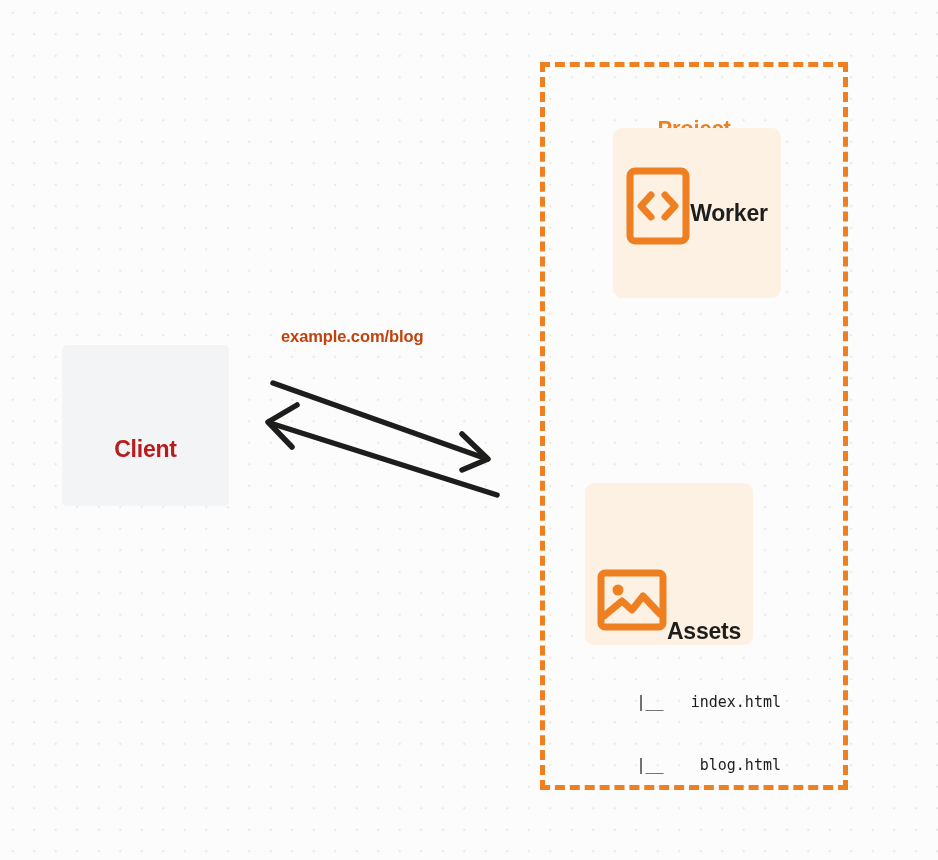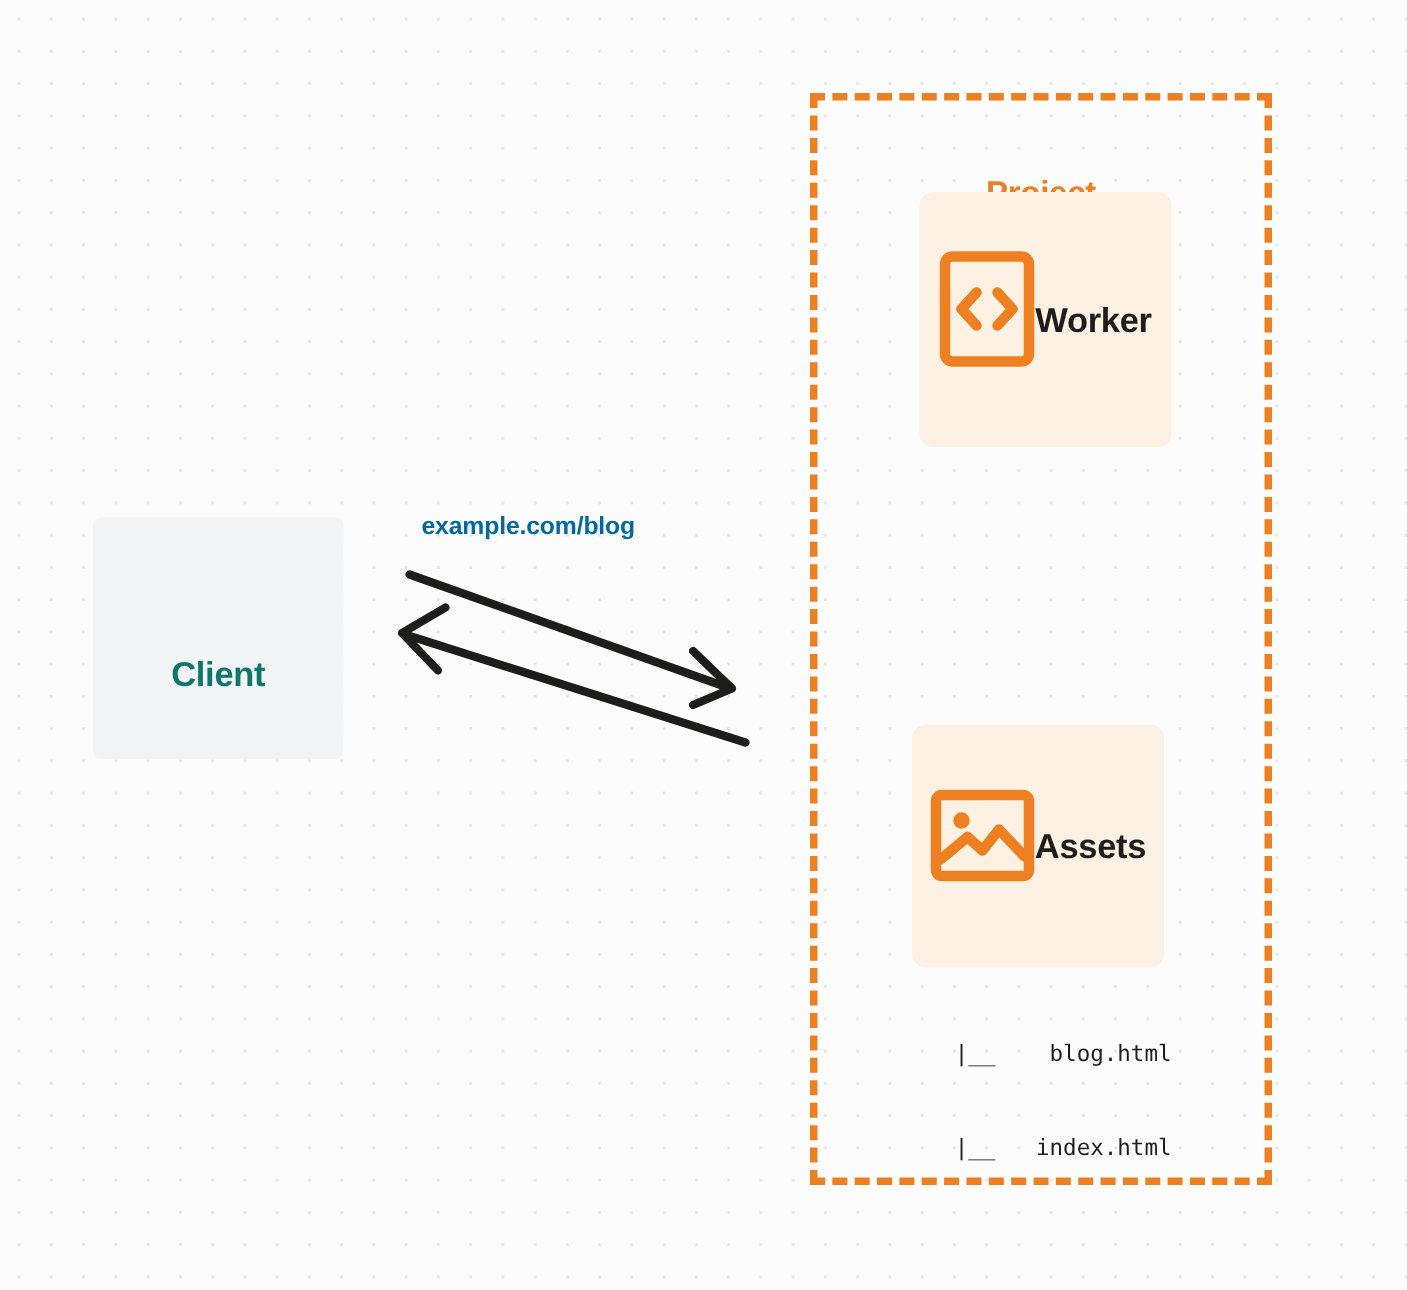--- a/index.html
+++ b/index.html
@@ -32,33 +32,33 @@
     height: 161px;
     background: #f3f4f6;
     border-radius: 5px;
     display: flex;
     align-items: center;
     justify-content: center;
   }
   #client-node .node-title {
     font-size: 23px;
     font-weight: bold;
-    color: #0f766e;
+    color: #b91c1c;
     letter-spacing: -0.2px;
     margin-top: 48px;
   }
 
   
   #request-label {
     position: absolute;
     left: 281px;
-    top: 342px;
+    top: 327px;
     font-size: 16.5px;
     font-weight: bold;
-    color: #0369a1;
+    color: #c2410c;
     letter-spacing: -0.1px;
     white-space: nowrap;
   }
 
   
   #arrow-layer {
     position: absolute;
     left: 0;
     top: 0;
     width: 938px;
@@ -101,24 +101,25 @@
     align-items: center;
     justify-content: center;
   }
   #worker-card {
     left: 613px;
     top: 128px;
     width: 168px;
     height: 170px;
   }
   #assets-card {
-    left: 608px;
+    left: 585px;
     top: 483px;
     width: 168px;
     height: 162px;
+    align-items: flex-end;
   }
   .resource-icon {
     margin-bottom: 14px;
     line-height: 0;
   }
   .resource-title {
     font-size: 23px;
     font-weight: bold;
     color: #1d1d1b;
     letter-spacing: -0.2px;
@@ -183,18 +184,18 @@
       <svg width="70" height="62" viewBox="0 0 70 62" xmlns="http://www.w3.org/2000/svg">
         <rect x="4" y="4" width="62" height="54" rx="4" ry="4" fill="none" stroke="#ef8022" stroke-width="7"></rect>
         <circle cx="21" cy="21" r="5.5" fill="#ef8022"></circle>
         <path d="M7 47 L25 32 L35 41 L46 27 L63 45" fill="none" stroke="#ef8022" stroke-width="7" stroke-linecap="round" stroke-linejoin="round"></path>
       </svg>
     </span>
     <span class="resource-title">Assets</span>
   </div>
 
   <div id="asset-file-tree">
+    <span class="tree-row">    |__   index.html</span>
     <span class="tree-row">    |__    blog.html</span>
-    <span class="tree-row">    |__   index.html</span>
     
   </div>
 
 </div>
 
 </body></html>

